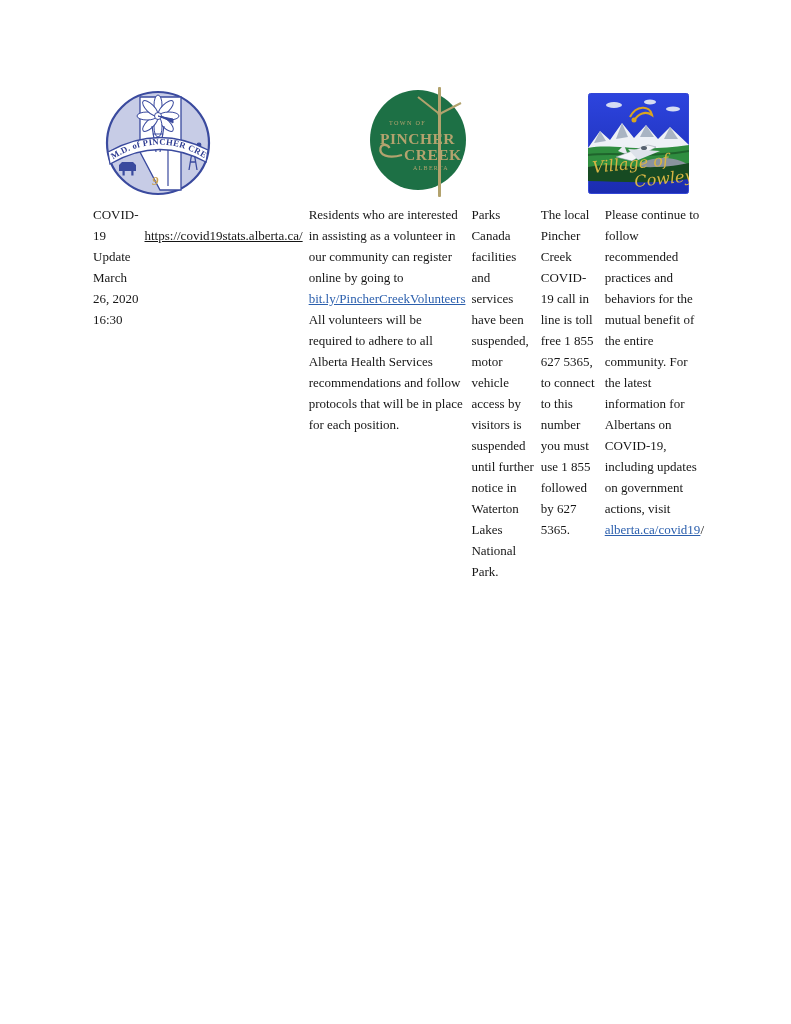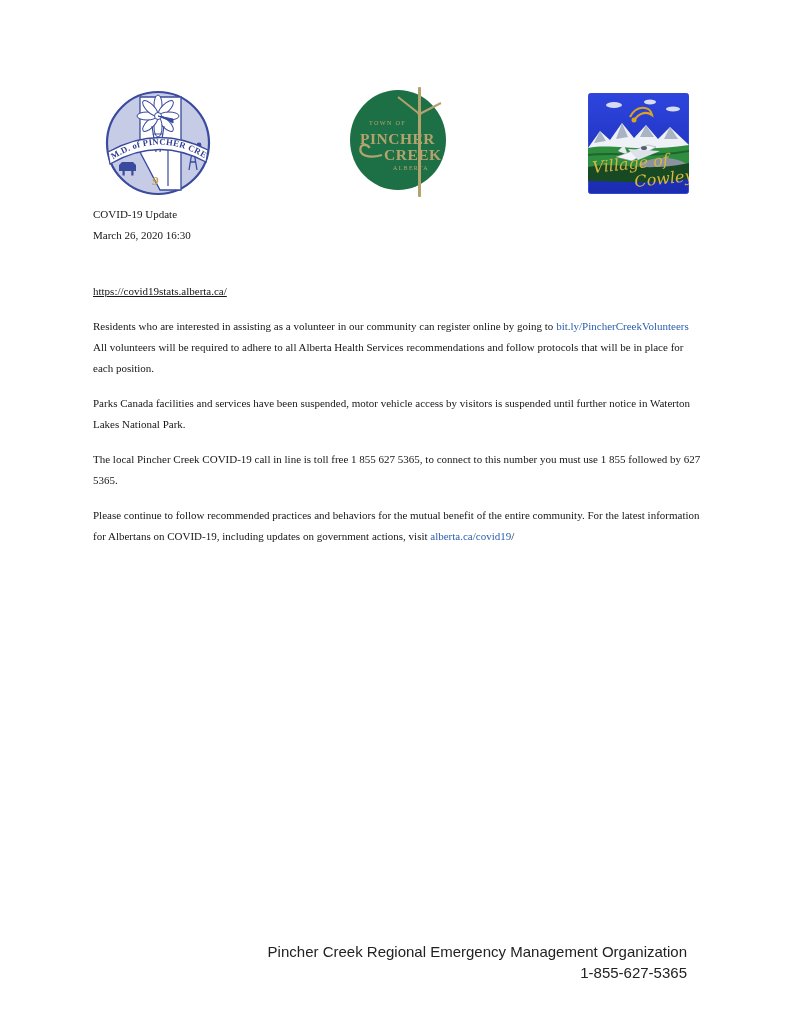--- a/index.html
+++ b/index.html
@@ -3,31 +3,31 @@
 <meta charset="utf-8">
 <style>
   html,body { margin:0; padding:0; background:#ffffff; }
   .page {
     position:relative; width:791px; height:1024px; background:#ffffff;
     font-family:"Liberation Serif", serif; color:#161616; overflow:hidden;
     margin:0 auto;
   }
   .logo { position:absolute; }
   #logo-md     { left:102px; top:86px;  width:112px; height:112px; }
-  #logo-town   { left:348px; top:84px;  width:106px; height:116px; }
+  #logo-town   { left:368px; top:84px;  width:106px; height:116px; }
   #logo-cowley { left:588px; top:93px;  width:101px; height:101px; }
 
   .doc-body {
     position:absolute; left:93px; top:204px; width:611px;
-    display:flex; flex-direction:column; gap:14px;
-    font-size:11px; line-height:21px;
+    display:flex; gap:6px;
+    font-size:13px; line-height:21px;
   }
   .para { margin:0; }
   .para.extra-gap { margin-top:12px; }
-  a.seg-link { color:#2b5fad; cursor:pointer; }
+  a.seg-link { color:#2b5fad; text-decoration:underline; cursor:pointer; }
   a.seg-link-dark { color:#161616; text-decoration:underline; cursor:pointer; }
 
   .footer {
     position:absolute; top:941px; right:104px; text-align:right;
     font-family:"Liberation Sans", sans-serif; font-size:15px;
     line-height:21px; color:#222222;
   }
 </style>
 </head>
 <body>
@@ -134,18 +134,14 @@
 
   <div class="doc-body">
       <p class="para"><span>COVID-19 Update</span><br><span>March 26, 2020 16:30</span></p>
       <p class="para"><br><a class="seg-link-dark">https://covid19stats.alberta.ca/</a></p>
       <p class="para"><span>Residents who are interested in assisting as a volunteer in our community can register online by going to </span><a class="seg-link">bit.ly/PincherCreekVolunteers</a><span> All volunteers will be required to adhere to all Alberta Health Services recommendations and follow protocols that will be in place for each position.</span></p>
       <p class="para"><span>Parks Canada facilities and services have been suspended, motor vehicle access by visitors is suspended until further notice in Waterton Lakes National Park.</span></p>
       <p class="para"><span>The local Pincher Creek COVID-19 call in line is toll free 1 855 627 5365, to connect to this number you must use 1 855 followed by 627 5365.</span></p>
       <p class="para"><span>Please continue to follow recommended practices and behaviors for the mutual benefit of the entire community. For the latest information for Albertans on COVID-19, including updates on government actions, visit </span><a class="seg-link">alberta.ca/covid19</a><span>/</span></p>
     </div>
 
-  <div class="footer">
-    <div>Pincher Creek Regional Emergency Management Organization</div>
-    <div>1-855-627-5365</div>
-  </div>
 
 </div>
 
 </body></html>

